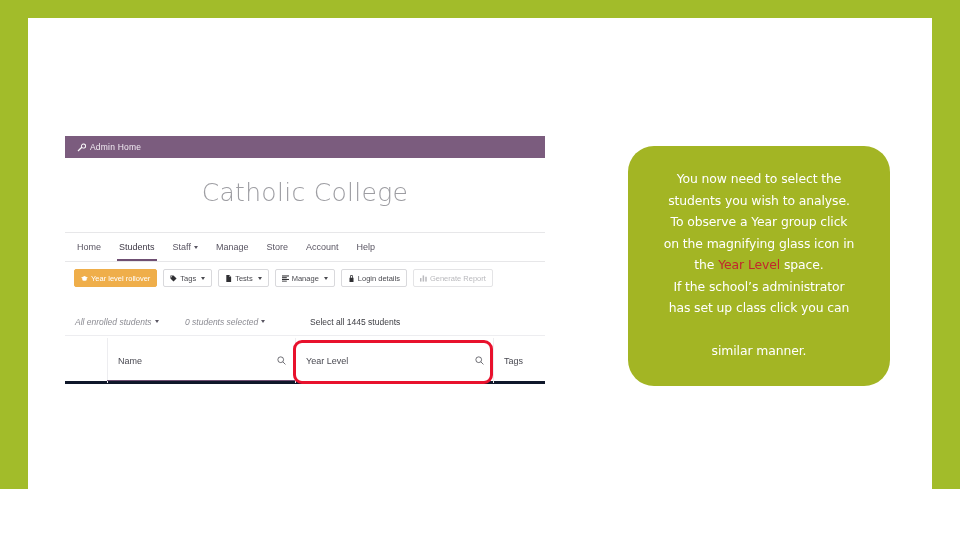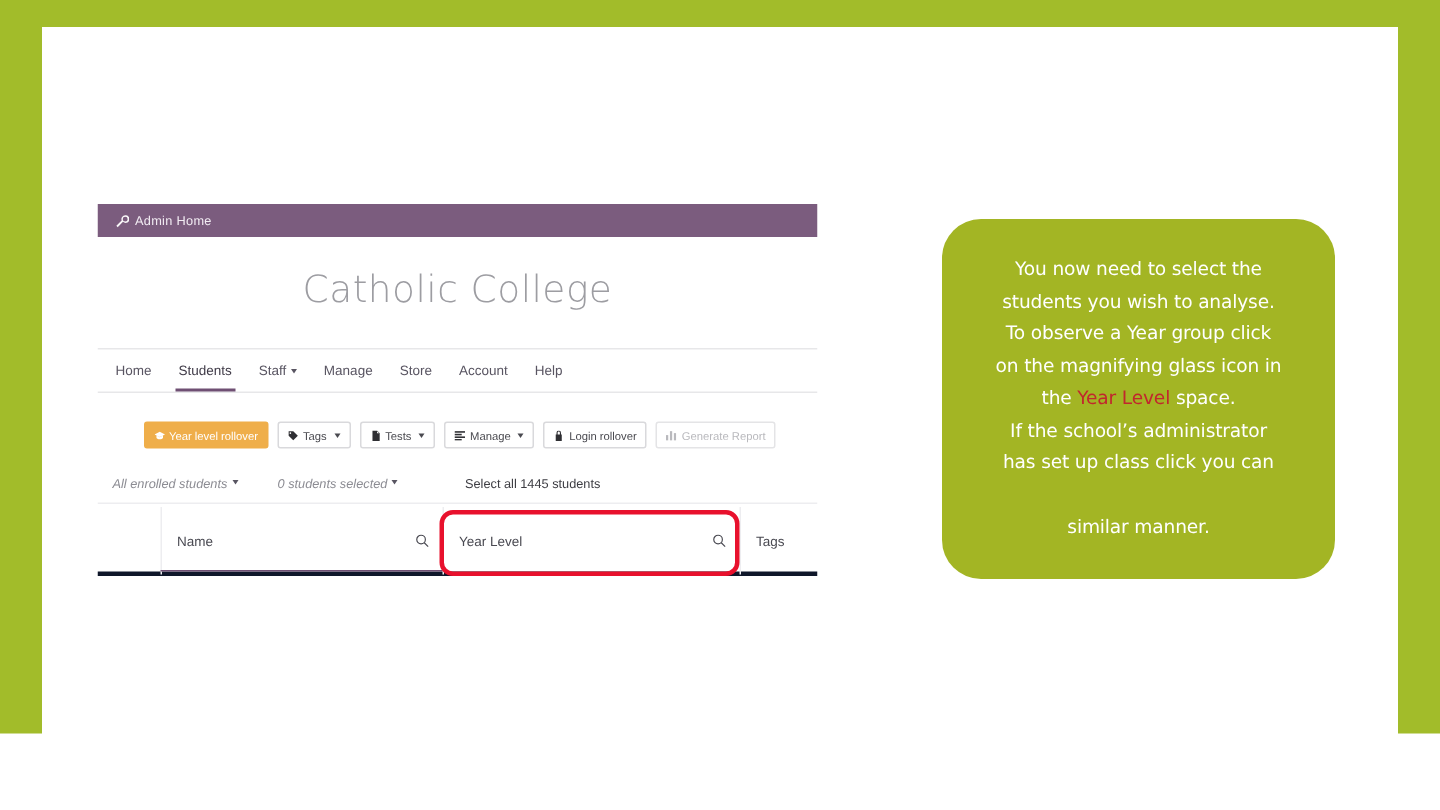--- a/index.html
+++ b/index.html
@@ -118,28 +118,27 @@
     margin-left: 3px;
     border-left: 2.5px solid transparent;
     border-right: 2.5px solid transparent;
     border-top: 3px solid #595562;
     vertical-align: 1.5px;
   }
 
   .toolbar {
     position: absolute;
     left: 0;
-    top: 138px;
+    top: 126px;
     width: 480px;
     height: 32px;
     display: flex;
     align-items: center;
     padding-left: 9px;
     box-sizing: border-box;
-    justify-content: center;
   }
   .tb-btn {
     height: 18px;
     display: flex;
     align-items: center;
     gap: 3px;
     padding: 0 6px;
     margin-right: 6px;
     border: 1px solid #d9d9dc;
     border-radius: 2px;
@@ -344,21 +343,21 @@
             <rect fill="#2f2f33" x="0" y="12" width="11" height="2"></rect>
           </svg>
           <span>Manage</span>
           <i class="tb-caret"></i>
         </div>
 
         <div class="tb-btn">
           <svg class="tb-icon" viewBox="0 0 12 16">
             <path fill="#2f2f33" d="M6 0a3.4 3.4 0 0 0-3.4 3.4V6H1.4v10h9.2V6H9.4V3.4A3.4 3.4 0 0 0 6 0zm0 1.7a1.7 1.7 0 0 1 1.7 1.7V6H4.3V3.4A1.7 1.7 0 0 1 6 1.7z"></path>
           </svg>
-          <span>Login rollover</span>
+          <span>Login details</span>
         </div>
 
         <div class="tb-btn disabled">
           <svg class="tb-icon" viewBox="0 0 16 14">
             <rect fill="#b9b9bd" x="0" y="6" width="3.4" height="8"></rect>
             <rect fill="#b9b9bd" x="6" y="0" width="3.4" height="14"></rect>
             <rect fill="#b9b9bd" x="12" y="3" width="3.4" height="11"></rect>
           </svg>
           <span>Generate Report</span>
         </div>

